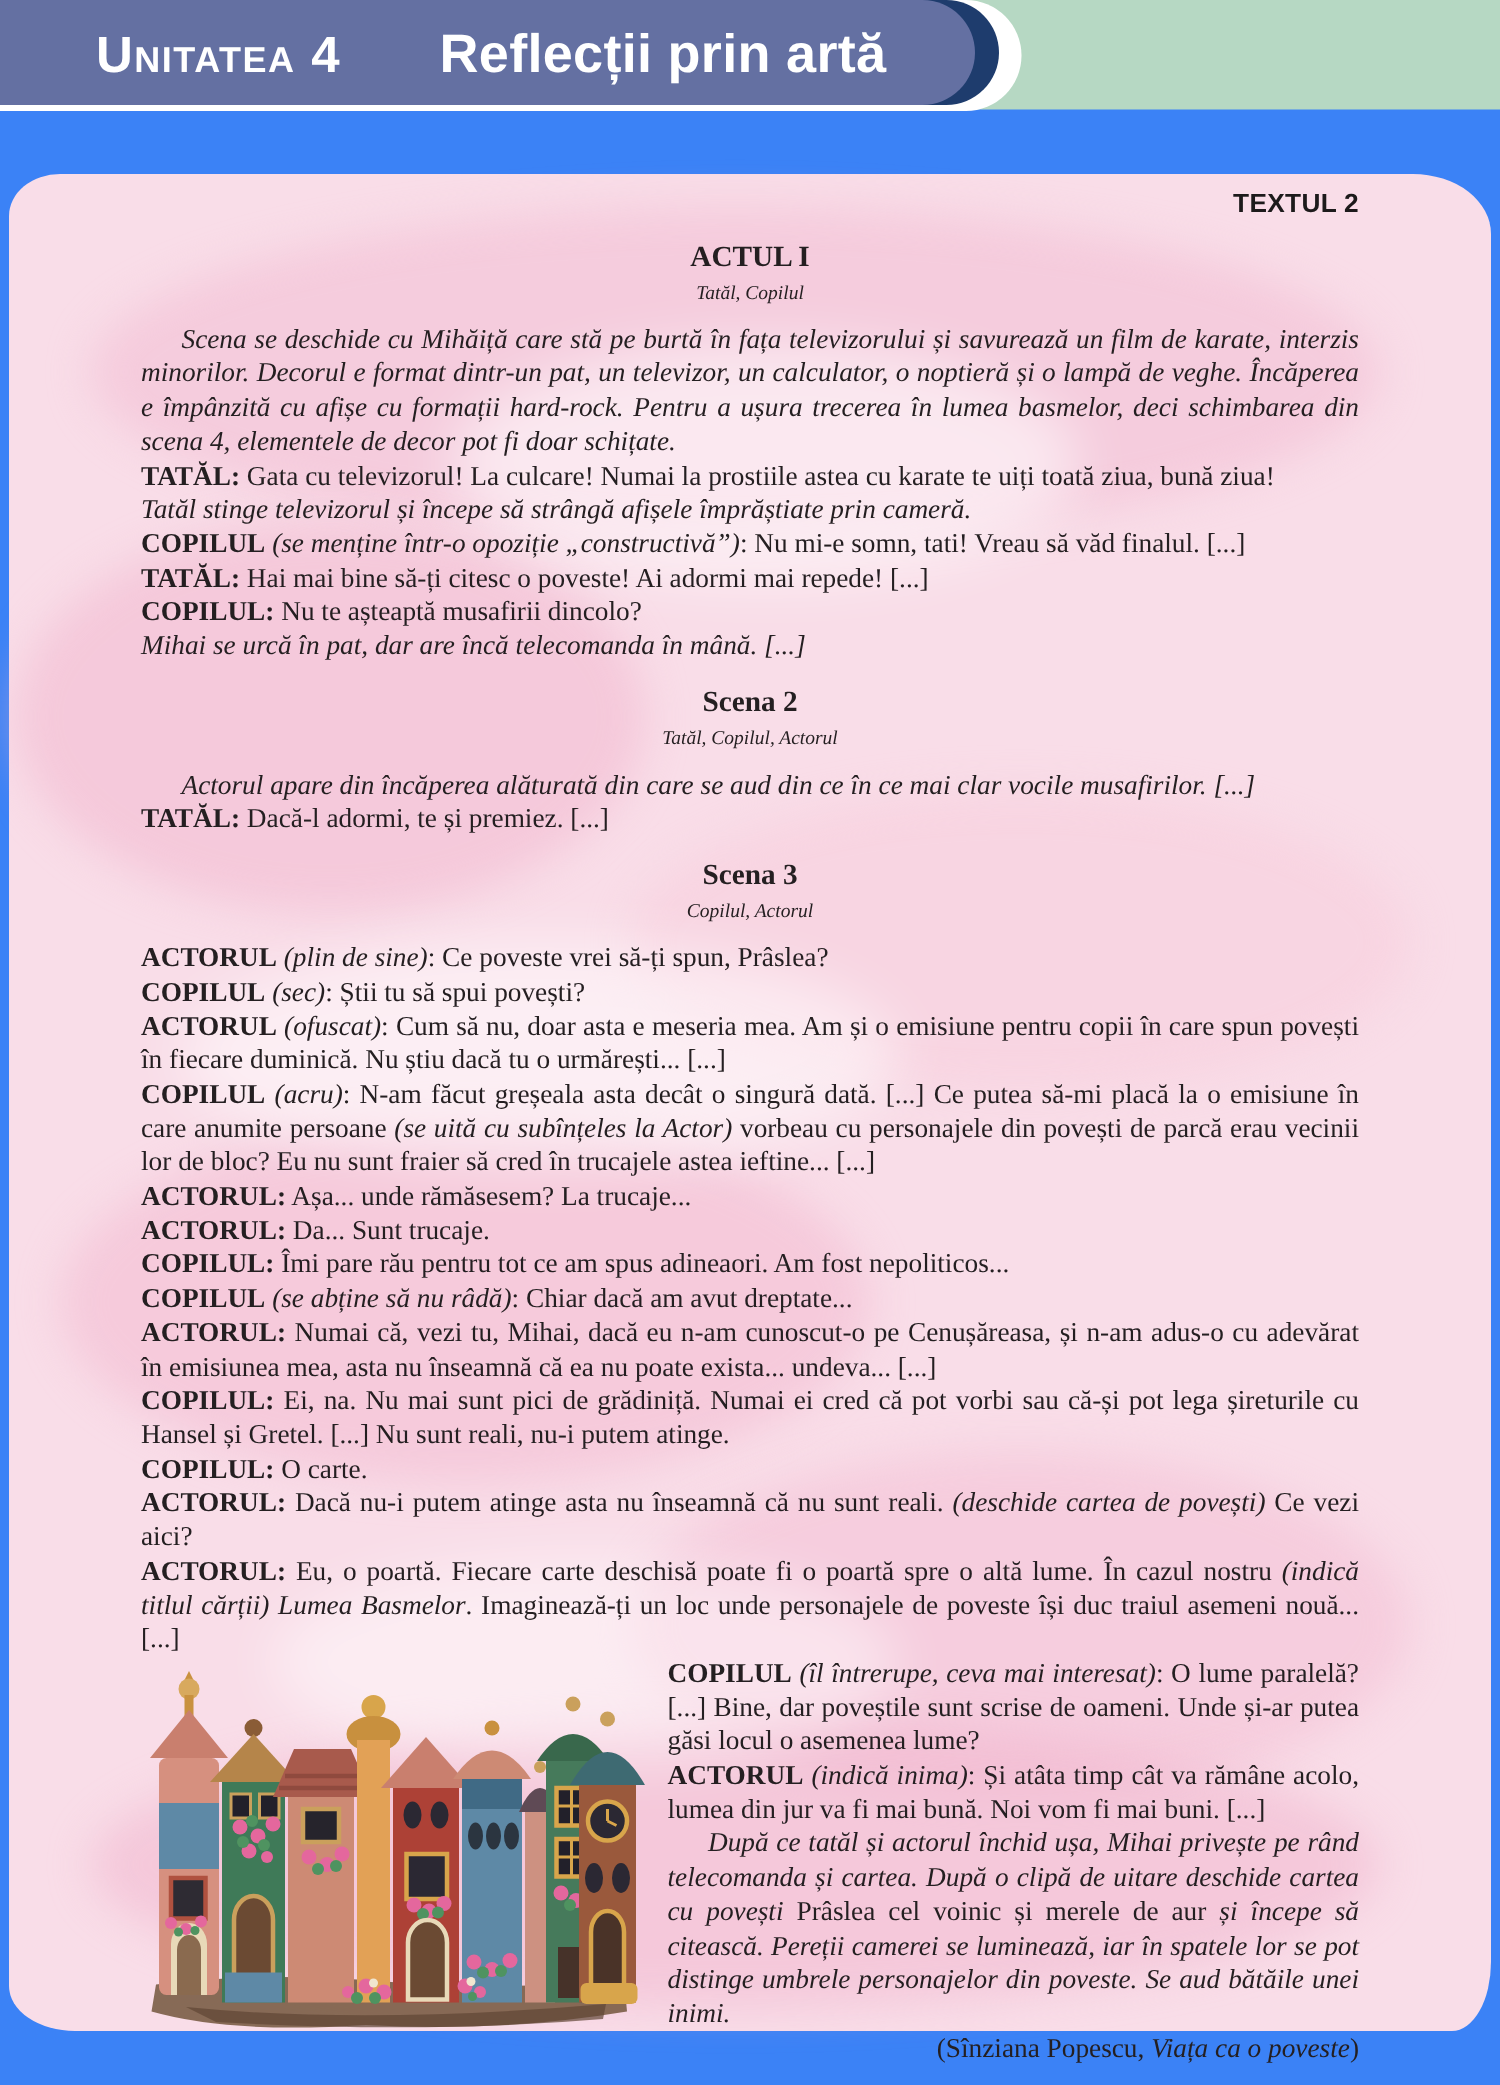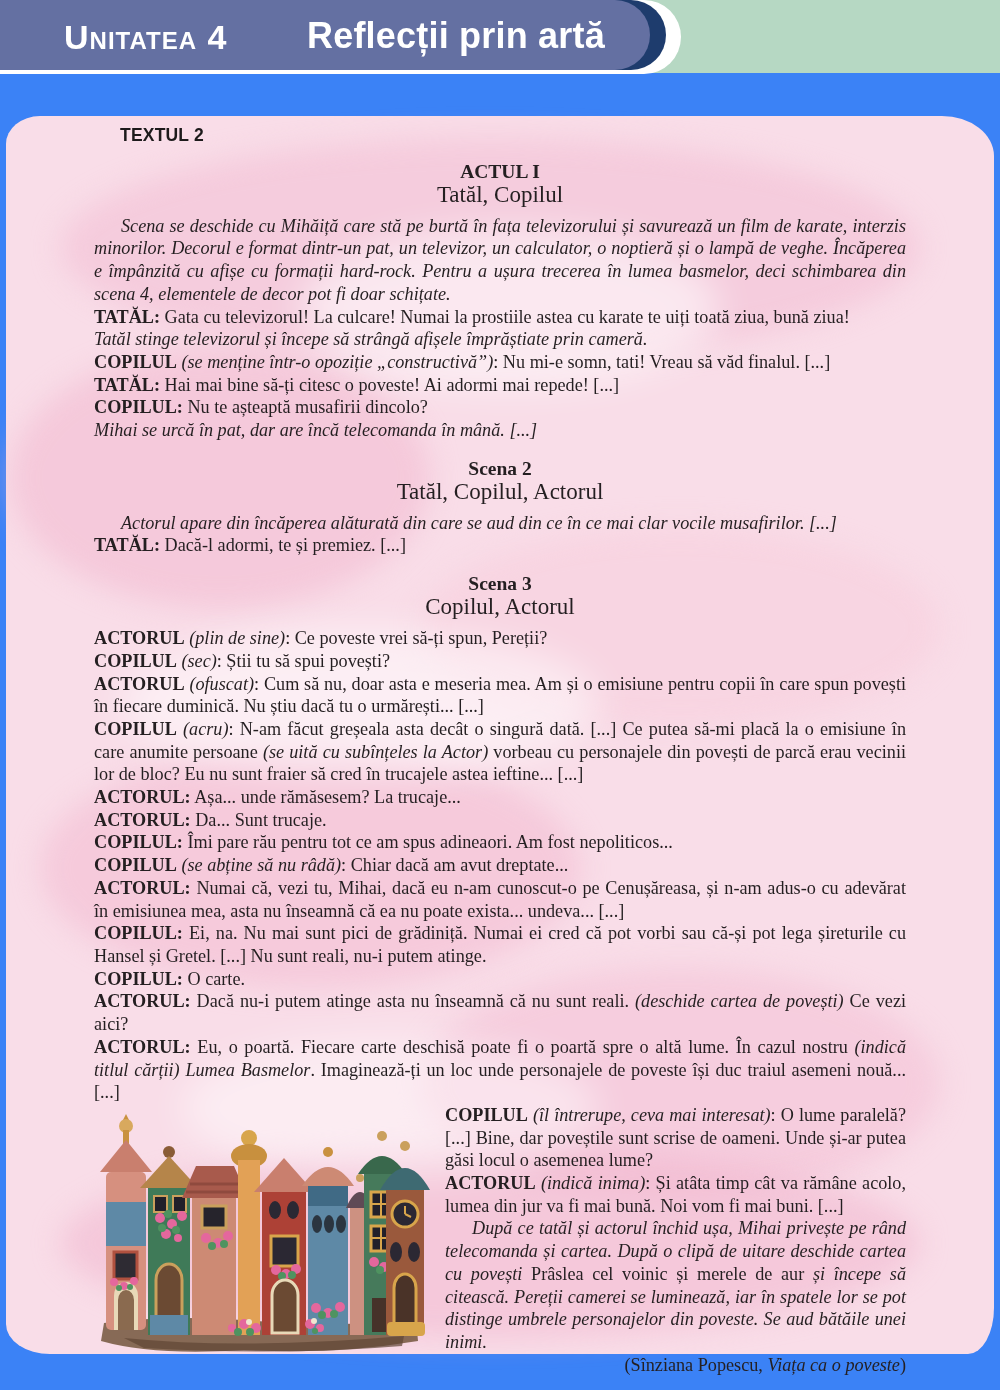--- a/index.html
+++ b/index.html
@@ -14,21 +14,21 @@
   .band-green { position:absolute; top:0; left:0; width:1000px; height:73px; background:#b6d8c3; }
   .cap-white  { position:absolute; top:0; left:0; width:681px; height:74px; background:#ffffff; border-radius:0 48px 48px 0; }
   .cap-navy   { position:absolute; top:0; left:0; width:666px; height:70px; background:#1e3c6d; border-radius:0 42px 42px 0; }
   .cap-blue   { position:absolute; top:0; left:0; width:650px; height:70px; background:#6470a2; border-radius:0 38px 38px 0; }
   .unit-num {
     position:absolute; top:0; left:64px; height:70px; line-height:74px;
     font-family:"Liberation Sans","DejaVu Sans",sans-serif; font-weight:bold;
     font-variant:small-caps; font-size:34px; color:#ffffff; letter-spacing:1px;
   }
   .unit-title {
-    position:absolute; top:0; left:307px; height:70px; line-height:72px;
+    position:absolute; top:0; left:293px; height:70px; line-height:72px;
     font-family:"Liberation Sans","DejaVu Sans",sans-serif; font-weight:bold;
     font-size:36px; color:#ffffff; letter-spacing:0.2px;
   }
 
   
   .wash { position:absolute; top:108px; left:0; width:1000px; height:1252px; }
   .wash-base {
     position:absolute; top:8px; left:6px; right:6px; bottom:6px;
     background:#f9dde8; border-radius:34px 52px 26px 44px / 28px 40px 46px 30px;
   }
@@ -43,25 +43,25 @@
   .b8 { top:520px; left:120px; width:480px; height:150px; background:rgba(255,255,255,.5);  filter:blur(18px); }
   .b9 { top:930px; left:180px; width:420px; height:140px; background:rgba(255,255,255,.45); filter:blur(18px); }
 
   
   .content {
     position:absolute; left:94px; top:124px; width:812px;
     font-size:18.2px; line-height:22.7px; text-align:justify;
   }
   .text-label {
     font-family:"Liberation Sans","DejaVu Sans",sans-serif; font-weight:bold;
-    font-size:17.5px; color:#1d1a1b; text-align:left; margin:0 0 13px 26px; letter-spacing:0.2px;
+    font-size:17.5px; color:#1d1a1b; text-align:right; margin:0 0 13px 26px; letter-spacing:0.2px;
   }
   .h-act   { text-align:center; font-size:19.5px; font-weight:bold; margin:0; line-height:23px; }
   .h-scene { text-align:center; font-size:19.5px; font-weight:bold; margin:0; line-height:23px; }
-  .cast    { text-align:center; font-size:23px; margin:0 0 9px; line-height:23px; }
+  .cast    { text-align:center; font-style:italic; font-size:13px; margin:0 0 9px; line-height:23px; }
   .gap-top { margin-top:15px;text-align:center; }
   .sd  { margin:0; font-style:italic; }
   .dlg { margin:0; }
   .indent { text-indent:27px; }
   .mb-gap { margin-bottom:15px; }
   .sp { font-weight:bold; font-style:normal; }
   .par { font-style:italic; }
   .rm { font-style:normal; }
   .source { text-align:right; margin:0; }
 
@@ -121,21 +121,21 @@
     <p class="sd"><span>Mihai se urcă în pat, dar are încă telecomanda în mână. [...]</span></p>
 
     <h3 class="h-scene gap-top">Scena 2</h3>
     <p class="cast">Tatăl, Copilul, Actorul</p>
     <p class="sd indent"><span>Actorul apare din încăperea alăturată din care se aud din ce în ce mai clar vocile musafirilor. [...]</span></p>
     <p class="dlg mb-gap"><b class="sp">TATĂL:</b><span> Dacă-l adormi, te și premiez. [...]</span></p>
 
     <h3 class="h-scene">Scena 3</h3>
     <p class="cast">Copilul, Actorul</p>
 
-    <p class="dlg"><b class="sp">ACTORUL</b><i class="par"> (plin de sine)</i><span>: Ce poveste vrei să-ți spun, Pereții?</span></p>
+    <p class="dlg"><b class="sp">ACTORUL</b><i class="par"> (plin de sine)</i><span>: Ce poveste vrei să-ți spun, Prâslea?</span></p>
     <p class="dlg"><b class="sp">COPILUL</b><i class="par"> (sec)</i><span>: Știi tu să spui povești?</span></p>
     <p class="dlg"><b class="sp">ACTORUL</b><i class="par"> (ofuscat)</i><span>: Cum să nu, doar asta e meseria mea. Am și o emisiune pentru copii în care spun povești în fiecare duminică. Nu știu dacă tu o urmărești... [...]</span></p>
     <p class="dlg"><b class="sp">COPILUL</b><i class="par"> (acru)</i><span>: N-am făcut greșeala asta decât o singură dată. [...] Ce putea să-mi placă la o emisiune în care anumite persoane </span><i class="par">(se uită cu subînțeles la Actor)</i><span> vorbeau cu personajele din povești de parcă erau vecinii lor de bloc? Eu nu sunt fraier să cred în trucajele astea ieftine... [...]</span></p>
     <p class="dlg"><b class="sp">ACTORUL:</b><span> Așa... unde rămăsesem? La trucaje...</span></p>
     <p class="dlg"><b class="sp">ACTORUL:</b><span> Da... Sunt trucaje.</span></p>
     <p class="dlg"><b class="sp">COPILUL:</b><span> Îmi pare rău pentru tot ce am spus adineaori. Am fost nepoliticos...</span></p>
     <p class="dlg"><b class="sp">COPILUL</b><i class="par"> (se abține să nu râdă)</i><span>: Chiar dacă am avut dreptate...</span></p>
     <p class="dlg"><b class="sp">ACTORUL:</b><span> Numai că, vezi tu, Mihai, dacă eu n-am cunoscut-o pe Cenușăreasa, și n-am adus-o cu adevărat în emisiunea mea, asta nu înseamnă că ea nu poate exista... undeva... [...]</span></p>
     <p class="dlg"><b class="sp">COPILUL:</b><span> Ei, na. Nu mai sunt pici de grădiniță. Numai ei cred că pot vorbi sau că-și pot lega șireturile cu Hansel și Gretel. [...] Nu sunt reali, nu-i putem atinge.</span></p>
     <p class="dlg"><b class="sp">COPILUL:</b><span> O carte.</span></p>

